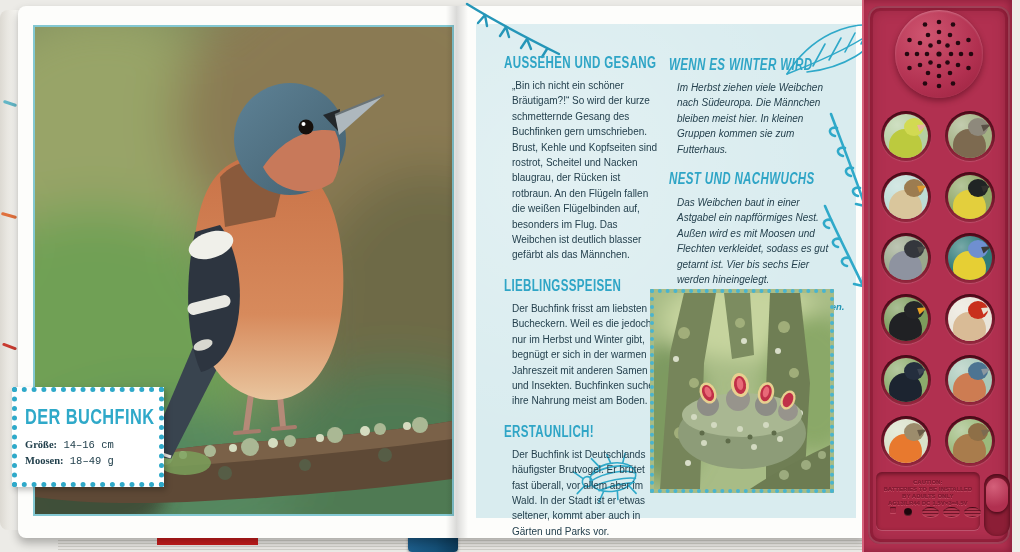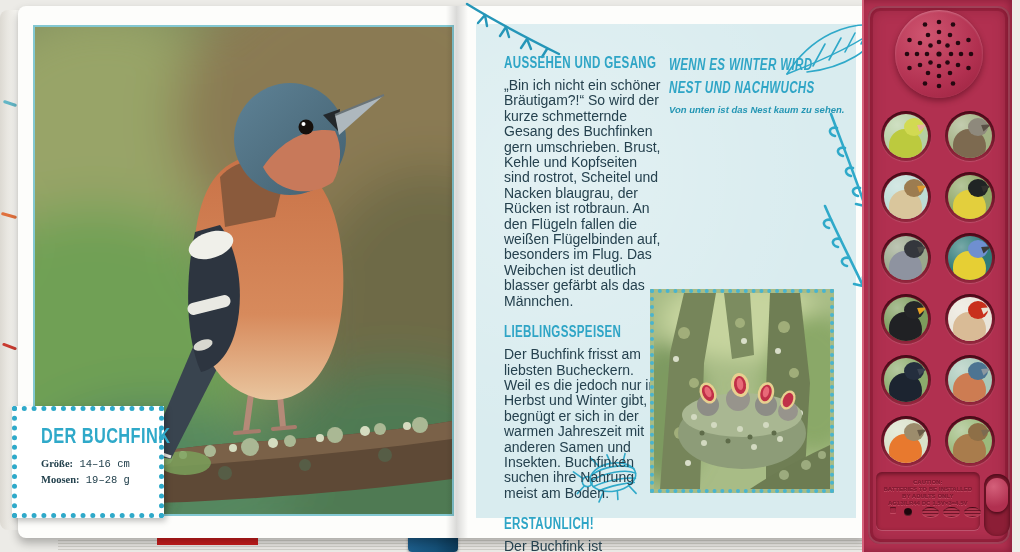--- a/index.html
+++ b/index.html
@@ -22,38 +22,38 @@
   .tab-blue{position:absolute;left:408px;top:524px;width:50px;height:28px;z-index:0;
             background:linear-gradient(90deg,#1d5e8c 0,#155179 55%,#0c3a5a 100%);border-radius:0 0 4px 4px;
             box-shadow:0 2px 3px rgba(0,0,0,.35);}
 
   
   .main-photo{position:absolute;left:15px;top:19px;width:417px;height:487px;border:2px solid #83c8d2;
               overflow:hidden;background:#7d8b5e;}
   .main-photo svg{display:block;}
 
   
-  .info-box{position:absolute;left:-6px;top:400px;width:152px;height:112px;background:#fff;
+  .info-box{position:absolute;left:-6px;top:381px;width:152px;height:100px;background:#fff;
             border:5px dotted #2fa9c9;box-shadow:2px 3px 6px rgba(0,0,0,.25);z-index:6;
-            padding:12px 0 0 24px;box-sizing:border-box;}
+            padding:12px 0 0 8px;box-sizing:border-box;}
   .info-title{color:#2fa9c9;font-weight:bold;font-size:21px;letter-spacing:.5px;
               transform:scale(.78,1.08);transform-origin:0 50%;white-space:nowrap;margin-bottom:9px;}
   .info-row{font-size:10.5px;color:#23414d;font-family:"Liberation Mono","DejaVu Sans Mono",monospace;
             line-height:15px;white-space:nowrap;}
   .info-row b{font-family:Liberation Serif, serif;font-weight:bold;}
 
   
   .right-page{position:absolute;left:437px;top:0;width:411px;height:532px;background:#fdfdfb;border-radius:0;}
   .blue-panel{position:absolute;left:21px;top:18px;width:380px;height:494px;background:#d9ecef;
               background-image:radial-gradient(circle at 20% 30%,rgba(255,255,255,.25),transparent 60%);}
 
   .col{position:absolute;}
   .sec-heading{color:#2fa5c6;font-weight:bold;font-size:14.5px;letter-spacing:.4px;white-space:nowrap;
                transform:scale(.8,1.1);transform-origin:0 50%;margin:0 0 8px 0;}
-  .sec-body{color:#25414e;font-size:14px;line-height:15.4px;margin:0 0 14px 0;}
+  .sec-body{color:#25414e;font-size:10px;line-height:15.4px;margin:0 0 14px 8px;}
   .nest-caption{color:#2496b4;font-weight:bold;font-size:9.5px;margin:0 0 8px 0;white-space:nowrap;}
 
   .nest-photo{position:absolute;left:195px;top:283px;width:176px;height:196px;border:4px dotted #49b4cf;
               background:#a8bc86;overflow:hidden;}
 
   
   .deco{position:absolute;pointer-events:none;}
 
   
   .sound-panel{position:absolute;left:862px;top:0;width:150px;height:552px;background:#b13050;
@@ -198,21 +198,21 @@
         <path d="M300,88 L349,68" stroke="#6a7478" stroke-width="2"></path>
 
         <circle cx="271" cy="100" r="7.5" fill="#16100c"></circle>
         <circle cx="268.5" cy="97" r="2" fill="#fff"></circle>
       </svg>
     </div>
 
     <div class="info-box">
       <div class="info-title">DER BUCHFINK</div>
       <div class="info-row"><b>Größe:</b><span> 14–16 cm</span></div>
-      <div class="info-row"><b>Moosen:</b><span> 19–28 g</span></div>
+      <div class="info-row"><b>Moosen:</b><span> 18–49 g</span></div>
     </div>
 
     <div class="right-page">
       <div class="blue-panel"></div>
 
       <svg class="deco" style="left:8px;top:-4px;" width="100" height="58" viewBox="0 0 100 58">
         <g stroke="#2596b8" stroke-width="2.4" fill="none" stroke-linecap="round">
           <path d="M4,2 C30,18 60,34 96,52"></path>
           <path d="M22,13 l-7,8 M22,13 l2,11"></path>
             <path d="M43,25 l-6,9 M43,25 l3,10"></path>
@@ -259,21 +259,23 @@
         <h3 class="sec-heading">AUSSEHEN UND GESANG</h3>
         <p class="sec-body">„Bin ich nicht ein schöner Bräutigam?!“ So wird der kurze schmetternde Gesang des Buchfinken gern umschrieben. Brust, Kehle und Kopfseiten sind rostrot, Scheitel und Nacken blaugrau, der Rücken ist rotbraun. An den Flügeln fallen die weißen Flügelbinden auf, besonders im Flug. Das Weibchen ist deutlich blasser gefärbt als das Männchen.</p>
         <h3 class="sec-heading">LIEBLINGSSPEISEN</h3>
         <p class="sec-body">Der Buchfink frisst am liebsten Bucheckern. Weil es die jedoch nur im Herbst und Winter gibt, begnügt er sich in der warmen Jahreszeit mit anderen Samen und Insekten. Buchfinken suchen ihre Nahrung meist am Boden.</p>
         <h3 class="sec-heading">ERSTAUNLICH!</h3>
         <p class="sec-body">Der Buchfink ist Deutschlands häufigster Brutvogel. Er brütet fast überall, vor allem aber im Wald. In der Stadt ist er etwas seltener, kommt aber auch in Gärten und Parks vor.</p>
       </div>
 
       <div class="col" style="left:214px;top:50px;width:160px;font-style:italic;">
         <h3 class="sec-heading">WENN ES WINTER WIRD</h3>
+        <p class="sec-body">Im Herbst ziehen viele Weibchen nach Südeuropa. Die Männchen bleiben meist hier. In kleinen Gruppen kommen sie zum Futterhaus.</p>
         <h3 class="sec-heading">NEST UND NACHWUCHS</h3>
+        <p class="sec-body">Das Weibchen baut in einer Astgabel ein napfförmiges Nest. Außen wird es mit Moosen und Flechten verkleidet, sodass es gut getarnt ist. Vier bis sechs Eier werden hineingelegt.</p>
         <p class="nest-caption">Von unten ist das Nest kaum zu sehen.</p>
       </div>
 
       <div class="nest-photo">
         <svg width="176" height="196" viewBox="0 0 176 196">
           <defs>
               <filter id="nblur" x="-40%" y="-40%" width="180%" height="180%">
                 <feGaussianBlur stdDeviation="10"></feGaussianBlur>
               </filter>
             </defs>

